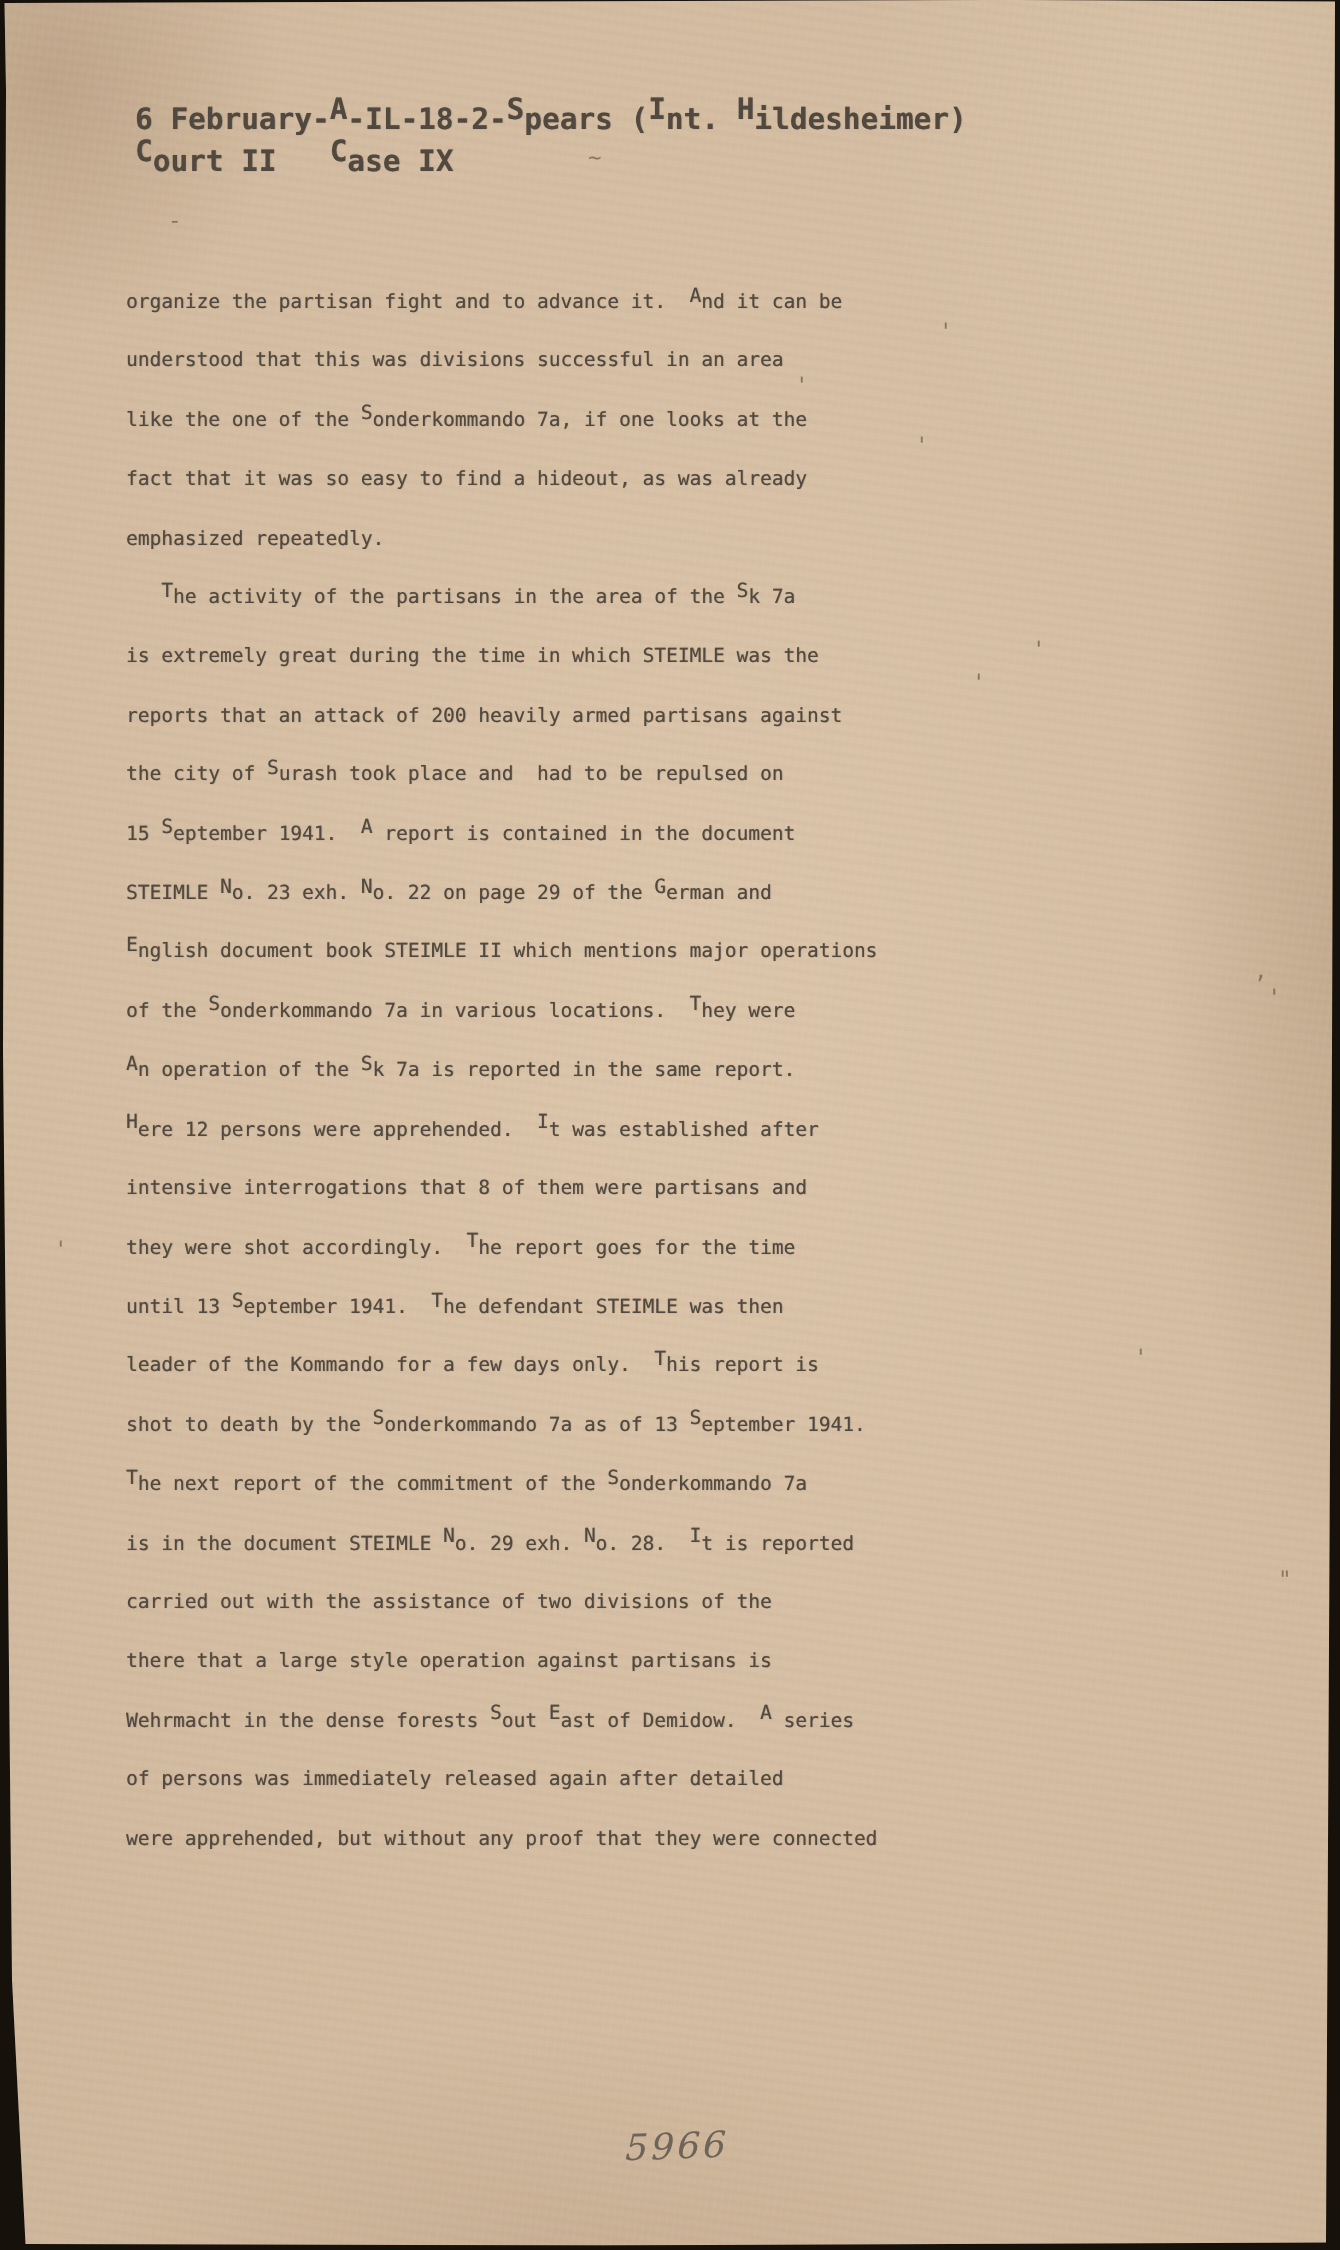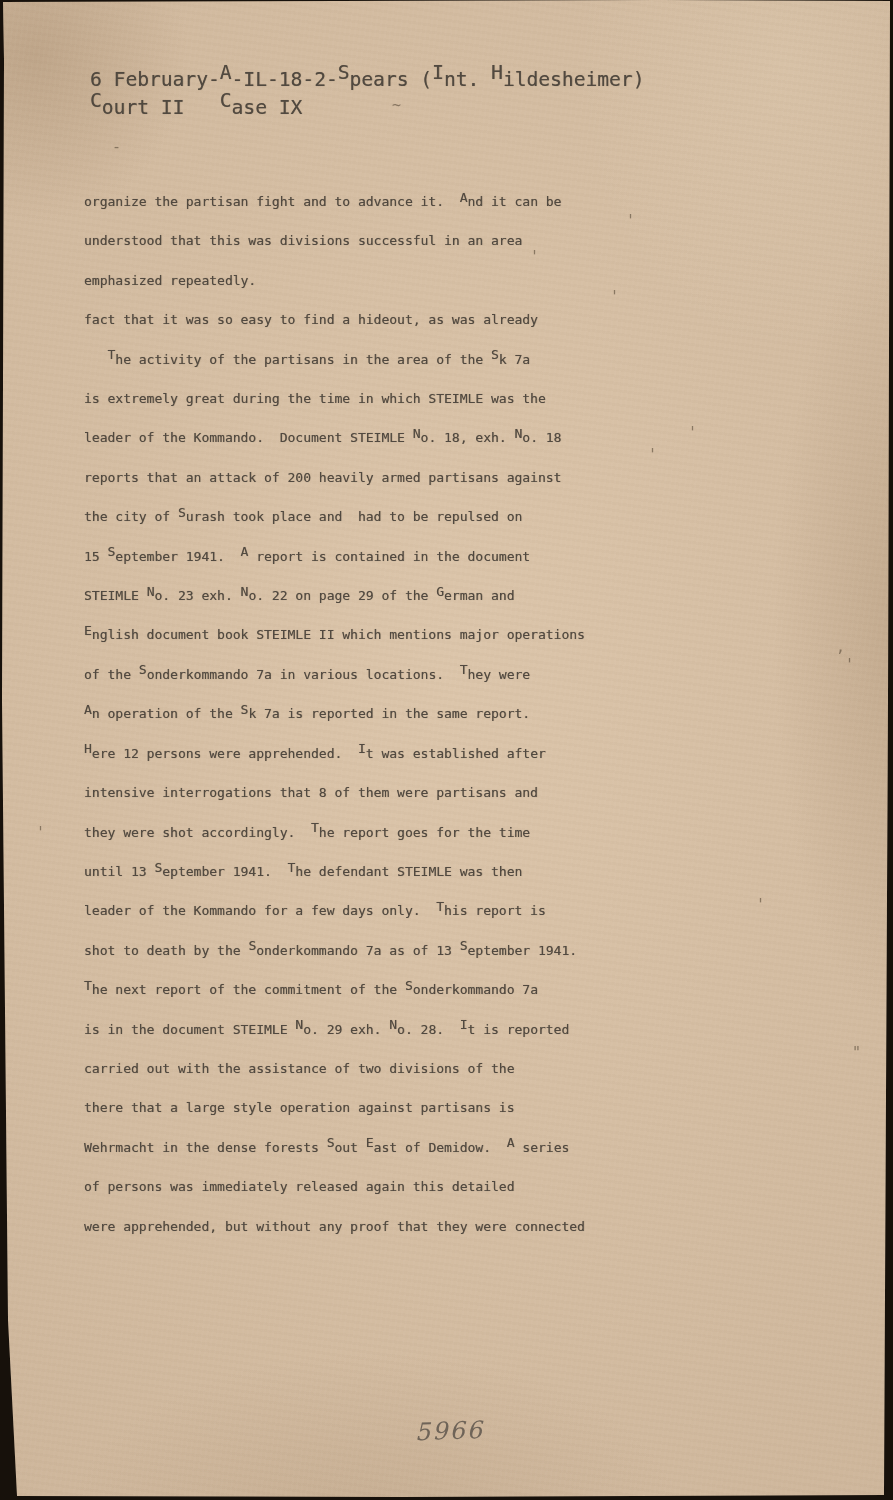--- a/index.html
+++ b/index.html
@@ -20,21 +20,21 @@
       linear-gradient(var(--paper,#d8c0a4),var(--paper,#d8c0a4));
   }
   .grain{
     position:absolute;inset:0;pointer-events:none;
     background:
       repeating-linear-gradient(98deg, rgba(255,255,255,.018) 0 2px, rgba(0,0,0,0) 2px 5px),
       repeating-linear-gradient(8deg, rgba(96,70,45,.022) 0 3px, rgba(0,0,0,0) 3px 7px);
   }
   .header{
     position:absolute;left:90px;top:66px;
-    font-size:19.6px;line-height:28px;color:var(--ink,#49423a);
+    font-size:19.6px;line-height:28px;color:var(--ink,#49423a);font-weight:bold;
   }
   .body{
     position:absolute;left:84px;top:182px;
     font-size:13px;line-height:39.4px;color:var(--ink,#49423a);
   }
   .hline,.line{
     white-space:pre;
     text-shadow:0.3px 0.3px 0.7px rgba(62,52,40,.55);
     opacity:.94;
   }
@@ -58,44 +58,44 @@
   <div class="grain"></div>
 
   <div class="header">
     <div class="hline">6 February-<span class="rc">A</span>-IL-18-2-<span class="rc">S</span>pears (<span class="rc">I</span>nt. <span class="rc">H</span>ildesheimer)</div>
     <div class="hline"><span class="rc">C</span>ourt II   <span class="rc">C</span>ase IX</div>
   </div>
 
   <div class="body">
       <div class="line">organize the partisan fight and to advance it.  <span class="rc">A</span>nd it can be</div>
       <div class="line">understood that this was divisions successful in an area</div>
+      <div class="line">like the one of the <span class="rc">S</span>onderkommando 7a, if one looks at the</div>
+      <div class="line">fact that it was so easy to find a hideout, as was already</div>
       <div class="line">emphasized repeatedly.</div>
-      <div class="line">fact that it was so easy to find a hideout, as was already</div>
       <div class="line">   <span class="rc">T</span>he activity of the partisans in the area of the <span class="rc">S</span>k 7a</div>
       <div class="line">is extremely great during the time in which STEIMLE was the</div>
-      <div class="line">leader of the Kommando.  Document STEIMLE <span class="rc">N</span>o. 18, exh. <span class="rc">N</span>o. 18</div>
       <div class="line">reports that an attack of 200 heavily armed partisans against</div>
       <div class="line">the city of <span class="rc">S</span>urash took place and  had to be repulsed on</div>
       <div class="line">15 <span class="rc">S</span>eptember 1941.  <span class="rc">A</span> report is contained in the document</div>
       <div class="line">STEIMLE <span class="rc">N</span>o. 23 exh. <span class="rc">N</span>o. 22 on page 29 of the <span class="rc">G</span>erman and</div>
       <div class="line"><span class="rc">E</span>nglish document book STEIMLE II which mentions major operations</div>
       <div class="line">of the <span class="rc">S</span>onderkommando 7a in various locations.  <span class="rc">T</span>hey were</div>
       <div class="line"><span class="rc">A</span>n operation of the <span class="rc">S</span>k 7a is reported in the same report.</div>
       <div class="line"><span class="rc">H</span>ere 12 persons were apprehended.  <span class="rc">I</span>t was established after</div>
       <div class="line">intensive interrogations that 8 of them were partisans and</div>
       <div class="line">they were shot accordingly.  <span class="rc">T</span>he report goes for the time</div>
       <div class="line">until 13 <span class="rc">S</span>eptember 1941.  <span class="rc">T</span>he defendant STEIMLE was then</div>
       <div class="line">leader of the Kommando for a few days only.  <span class="rc">T</span>his report is</div>
       <div class="line">shot to death by the <span class="rc">S</span>onderkommando 7a as of 13 <span class="rc">S</span>eptember 1941.</div>
       <div class="line"><span class="rc">T</span>he next report of the commitment of the <span class="rc">S</span>onderkommando 7a</div>
       <div class="line">is in the document STEIMLE <span class="rc">N</span>o. 29 exh. <span class="rc">N</span>o. 28.  <span class="rc">I</span>t is reported</div>
       <div class="line">carried out with the assistance of two divisions of the</div>
       <div class="line">there that a large style operation against partisans is</div>
       <div class="line">Wehrmacht in the dense forests <span class="rc">S</span>out <span class="rc">E</span>ast of Demidow.  <span class="rc">A</span> series</div>
-      <div class="line">of persons was immediately released again this detailed</div>
+      <div class="line">of persons was immediately released again after detailed</div>
       <div class="line">were apprehended, but without any proof that they were connected</div>
     </div>
 
   <div class="footer">5966</div>
 
   <div style="position:absolute;inset:0;pointer-events:none;">
       <span class="artifact" style="left: 392px; top: 98px;">~</span>
       <span class="artifact" style="left: 112px; top: 140px;">-</span>
       <span class="artifact" style="left: 626px; top: 214px;">'</span>
       <span class="artifact" style="left: 530px; top: 250px;">'</span>

